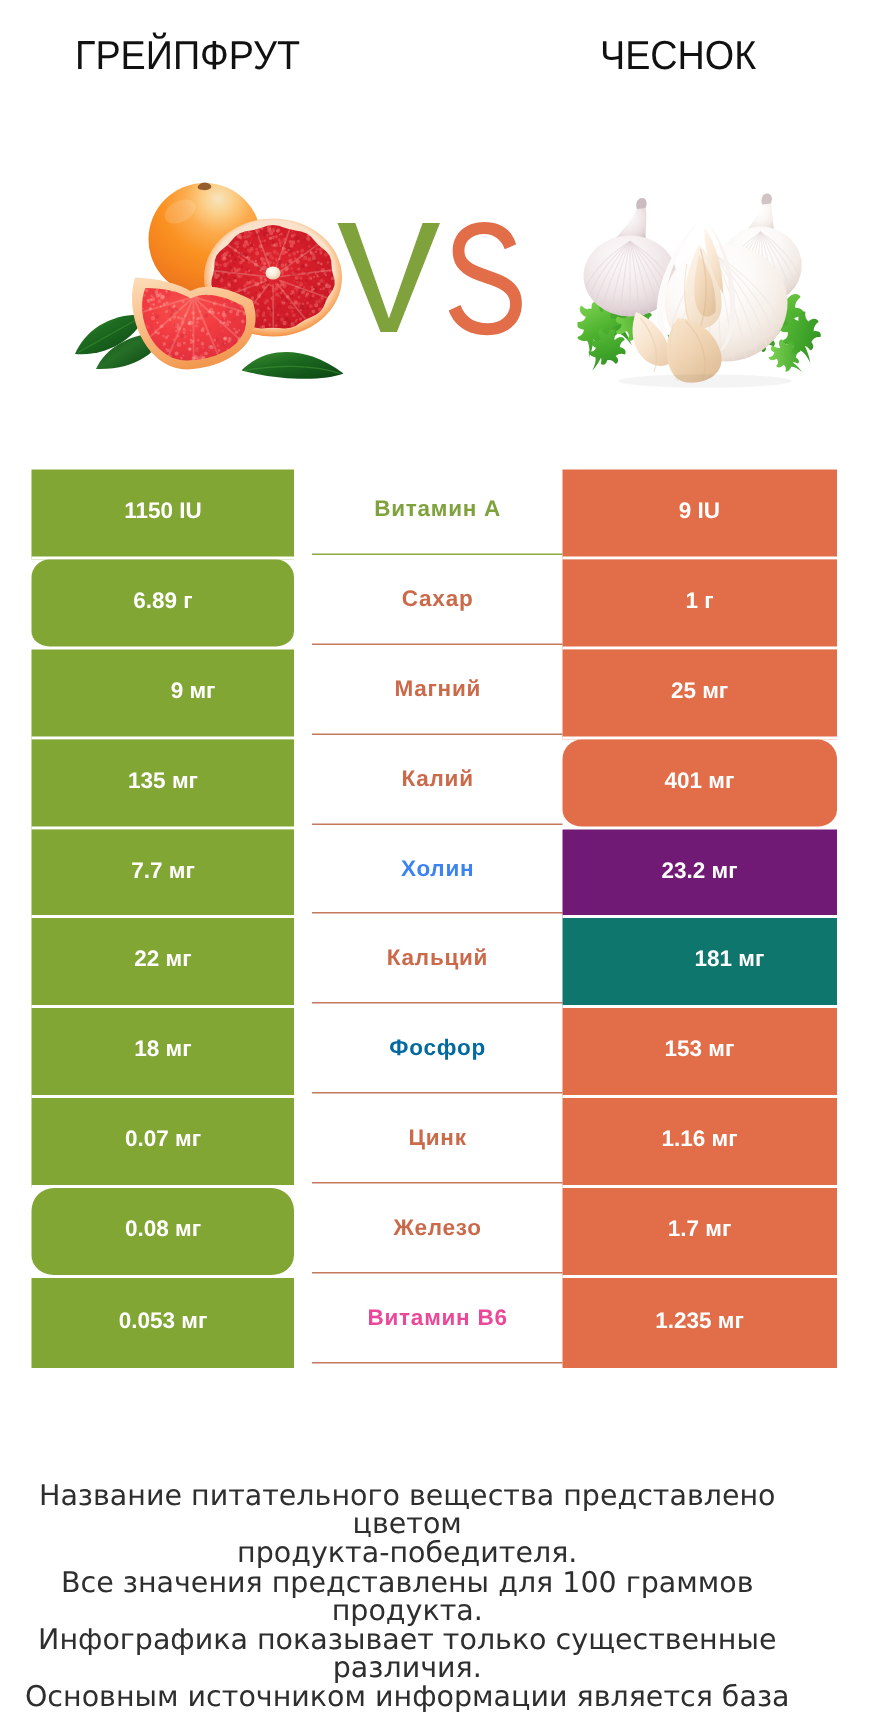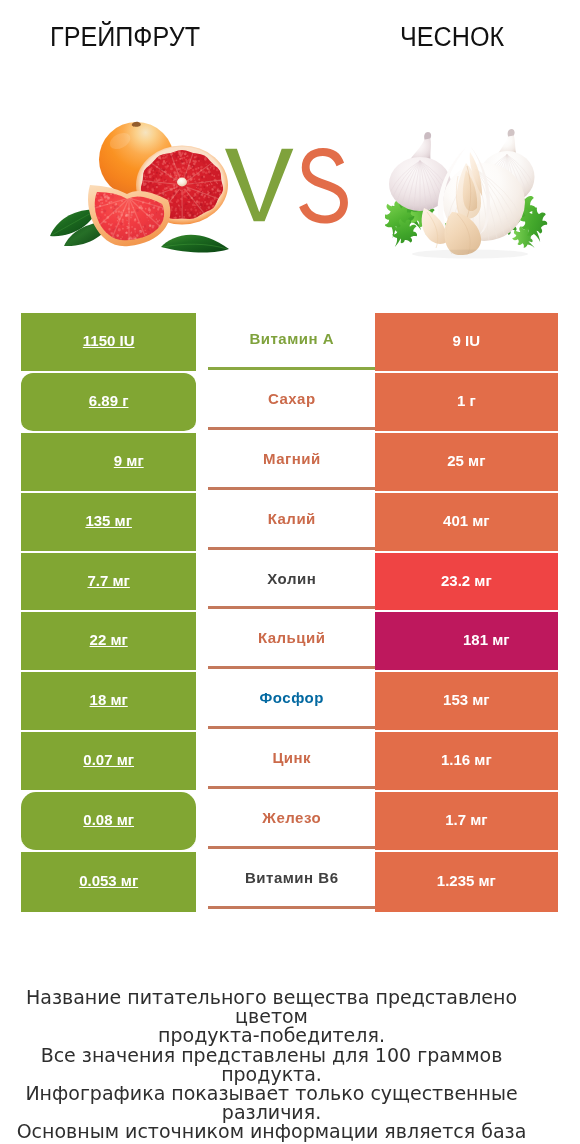--- a/index.html
+++ b/index.html
@@ -8,23 +8,23 @@
   .ttl{position:absolute;font-size:27px;color:#111111;font-weight:400;white-space:nowrap;letter-spacing:0;transform:scaleX(0.932);transform-origin:left top;}
   #t-left{left:50px;top:22px;}
   #t-right{left:400px;top:22px;}
   .hero{position:absolute;}
   #hero-left{left:45px;top:108px;}
   #hero-right{left:385px;top:112px;}
   .vs{position:absolute;left:218px;top:138px;}
   .table{position:absolute;left:21px;top:313px;width:537px;}
   .row{display:flex;height:59.9px;}
   .cell{display:flex;align-items:center;justify-content:center;font-size:15px;font-weight:700;box-sizing:border-box;line-height:1;padding-bottom:3px;}
-  .left{width:176px;background:#81a633;color:#ffffff;border-bottom:2px solid #fff;text-decoration:underline;}
+  .left{width:176px;background:#81a633;color:#ffffff;border-bottom:2px solid #fff;}
   .mid{width:179px;background:#fff;}
-  .midin{width:100%;height:100%;display:flex;align-items:center;justify-content:center;box-sizing:border-box;border-bottom:3px solid #701a75;font-size:15px;font-weight:700;letter-spacing:0.5px;text-indent:0.5px;line-height:1;padding-bottom:3px;margin-left:12px;}
+  .midin{width:100%;height:100%;display:flex;align-items:center;justify-content:center;box-sizing:border-box;border-bottom:1px solid #701a75;font-size:15px;font-weight:700;letter-spacing:0.5px;text-indent:0.5px;line-height:1;padding-bottom:3px;margin-left:12px;}
   .right{width:184px;background:#e26d49;color:#ffffff;border-bottom:2px solid #fff;}
   .foot{position:absolute;left:0;top:988px;width:543px;text-align:center;font-family:"DejaVu Sans",sans-serif;font-size:19px;line-height:19.2px;color:#2e2e2e;}
 </style>
 </head>
 <body>
 
 <div class="page">
   <div class="ttl" id="t-left">ГРЕЙПФРУТ</div>
   <div class="ttl" id="t-right">ЧЕСНОК</div>
 
@@ -301,35 +301,35 @@
         <div class="cell mid">
           <div class="midin" style="color: rgb(203, 106, 74); border-color: rgb(196, 121, 92);">Магний</div>
         </div>
         <div class="cell right" style="background: rgb(226, 109, 73);">25 мг</div>
       </div>
       <div class="row">
         <div class="cell left" style="background: rgb(129, 166, 51);">135 мг</div>
         <div class="cell mid">
           <div class="midin" style="color: rgb(203, 106, 74); border-color: rgb(196, 121, 92);">Калий</div>
         </div>
-        <div class="cell right" style="background: rgb(226, 109, 73);">401 мг</div>
+        <div class="cell right" style="background: rgb(226, 109, 73); border-radius: 13px;">401 мг</div>
       </div>
       <div class="row">
         <div class="cell left" style="background: rgb(129, 166, 51);">7.7 мг</div>
         <div class="cell mid">
-          <div class="midin" style="color: #404040; border-color: rgb(196, 121, 92);">Холин</div>
-        </div>
-        <div class="cell right" style="background: #ef4444;">23.2 мг</div>
+          <div class="midin" style="color: #3b82f6; border-color: rgb(196, 121, 92);">Холин</div>
+        </div>
+        <div class="cell right" style="background: #701a75;">23.2 мг</div>
       </div>
       <div class="row">
         <div class="cell left" style="background: rgb(129, 166, 51);">22 мг</div>
         <div class="cell mid">
           <div class="midin" style="color: rgb(203, 106, 74); border-color: rgb(196, 121, 92);">Кальций</div>
         </div>
-        <div class="cell right" style="background: #be185d; padding-left: 40px;">181 мг</div>
+        <div class="cell right" style="background: #0f766e; padding-left: 40px;">181 мг</div>
       </div>
       <div class="row">
         <div class="cell left" style="background: rgb(129, 166, 51);">18 мг</div>
         <div class="cell mid">
           <div class="midin" style="color: #0369a1; border-color: rgb(196, 121, 92);">Фосфор</div>
         </div>
         <div class="cell right" style="background: rgb(226, 109, 73);">153 мг</div>
       </div>
       <div class="row">
         <div class="cell left" style="background: rgb(129, 166, 51);">0.07 мг</div>
@@ -341,21 +341,21 @@
       <div class="row">
         <div class="cell left" style="background: rgb(129, 166, 51); border-radius: 15px;">0.08 мг</div>
         <div class="cell mid">
           <div class="midin" style="color: rgb(203, 106, 74); border-color: rgb(196, 121, 92);">Железо</div>
         </div>
         <div class="cell right" style="background: rgb(226, 109, 73);">1.7 мг</div>
       </div>
       <div class="row">
         <div class="cell left" style="background: rgb(129, 166, 51); border-bottom: none;">0.053 мг</div>
         <div class="cell mid">
-          <div class="midin" style="color: #404040; border-color: rgb(196, 121, 92);">Витамин B6</div>
+          <div class="midin" style="color: #ec4899; border-color: rgb(196, 121, 92);">Витамин B6</div>
         </div>
         <div class="cell right" style="background: rgb(226, 109, 73); border-bottom: none; text-align: right;">1.235 мг</div>
       </div>
     </div>
   <div class="foot" id="footer-notes">
       <div>Название питательного вещества представлено цветом</div>
       <div>продукта-победителя.</div>
       <div>Все значения представлены для 100 граммов продукта.</div>
       <div>Инфографика показывает только существенные различия.</div>
       <div>Основным источником информации является база министерства</div>

